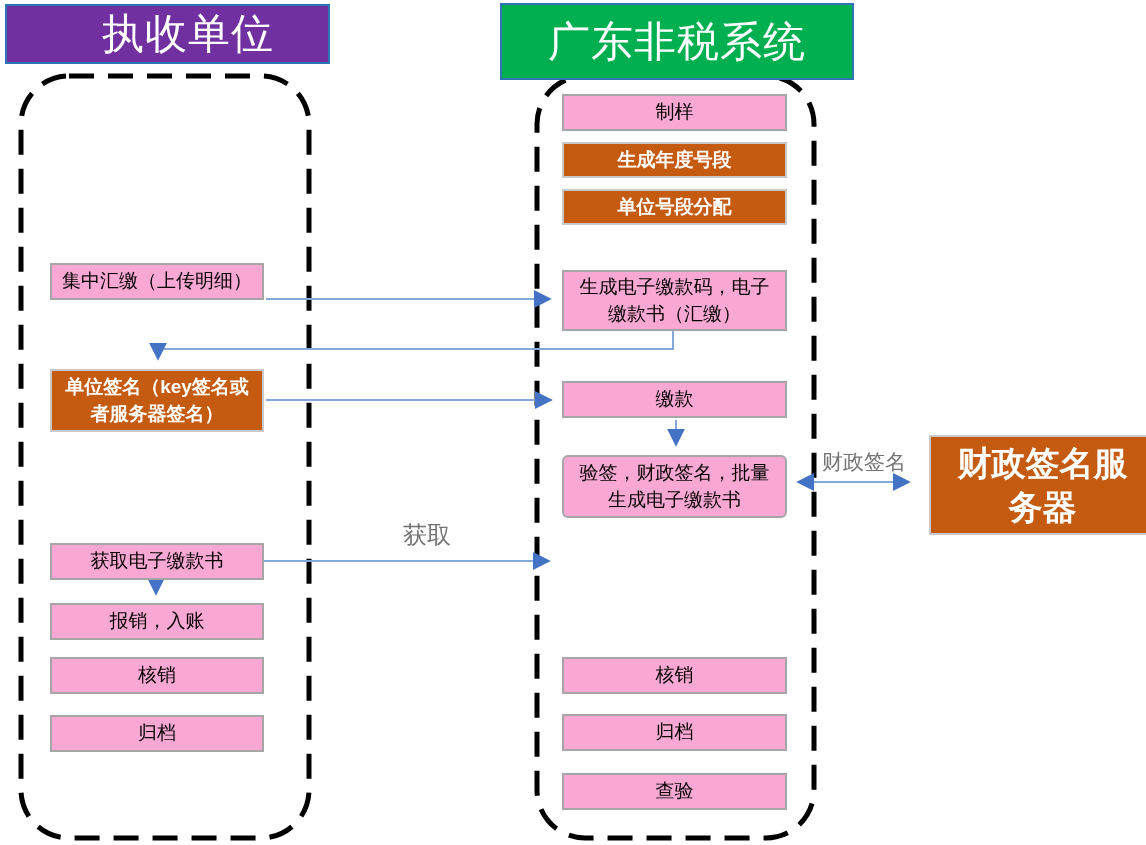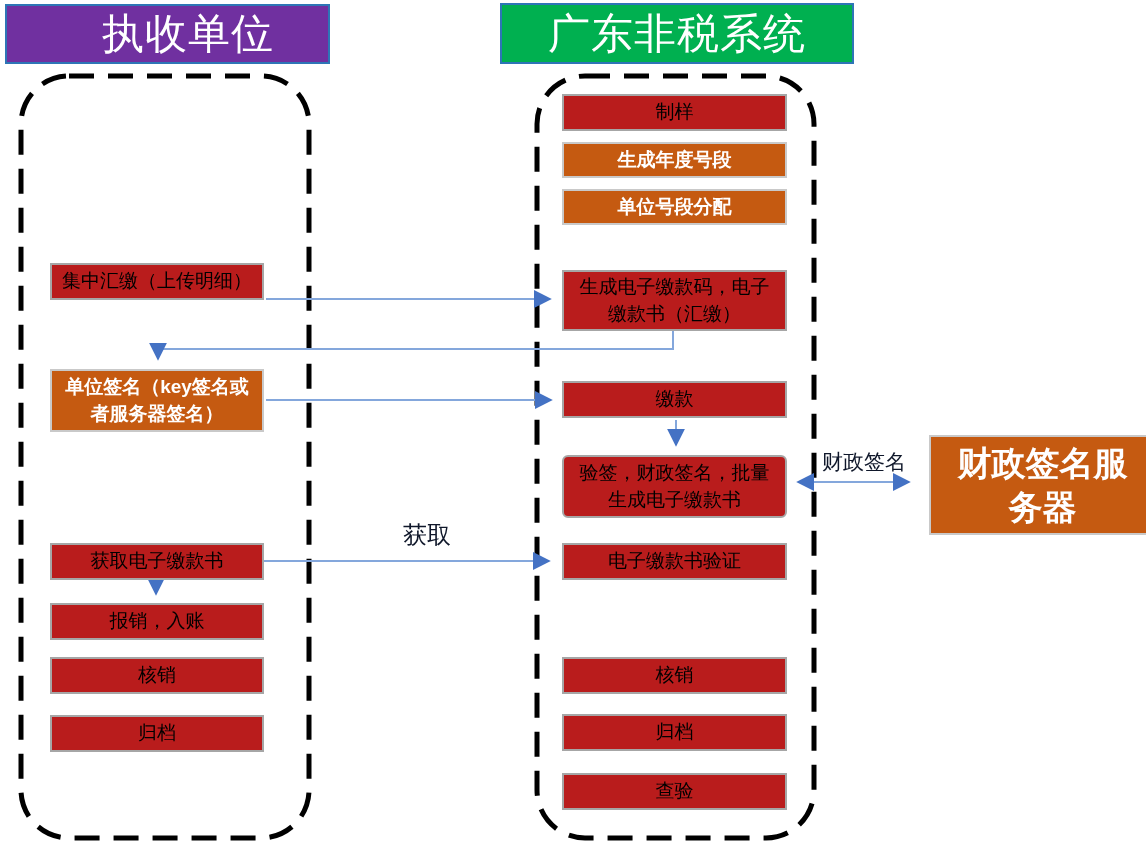--- a/index.html
+++ b/index.html
@@ -7,34 +7,34 @@
     position:relative;width:1146px;height:845px;background:#fff;overflow:hidden;
     font-family:"Liberation Sans","DejaVu Sans",sans-serif;color:#000;
   }
   #wires{position:absolute;left:0;top:0;width:1146px;height:845px;}
   .lane-header{
     position:absolute;display:flex;align-items:center;justify-content:center;
     color:#fff;font-size:42px;font-weight:500;letter-spacing:1px;
     box-sizing:border-box;border:2px solid #2E75B6;
   }
   .hdr-left{left:5px;top:4px;width:325px;height:60px;background:#7030A0;padding-left:41px;}
-  .hdr-right{left:500px;top:3px;width:354px;height:61px;background:#00B050;}
+  .hdr-right{left:500px;top:3px;width:354px;height:77px;background:#00B050;}
   .fbox{
     position:absolute;box-sizing:border-box;display:flex;align-items:center;justify-content:center;
-    text-align:center;font-size:19px;line-height:1.38;background:#b91c1c;
+    text-align:center;font-size:19px;line-height:1.38;background:#f9a8d4;
     border:2px solid #A6A6A6;padding:0 8px;
   }
   .fbox.orange{background:#C55A11;border-color:#C9C9C9;color:#fff;font-weight:bold;}
   .server{
     position:absolute;left:919px;top:435px;width:227px;height:100px;box-sizing:border-box;
     background:#C55A11;border:2px solid #C9C9C9;color:#fff;font-weight:bold;
     font-size:34px;line-height:1.3;display:flex;align-items:center;justify-content:center;
     text-align:center;padding:0 12px;margin-left:10px;
   }
-  .edge-label{position:absolute;font-size:21px;color:#0f172a;white-space:nowrap;}
+  .edge-label{position:absolute;font-size:21px;color:#737373;white-space:nowrap;}
   
   .lb{left:50px;width:214px;}
   .lb1{top:263px;height:37px;}
   .lb2{top:369px;height:63px;}
   .lb3{top:543px;height:37px;}
   .lb4{top:603px;height:37px;}
   .lb5{top:657px;height:37px;}
   .lb6{top:715px;height:37px;}
   
   .rb{left:562px;width:225px;}
@@ -83,21 +83,20 @@
   <div class="fbox lb lb4">报销，入账</div>
   <div class="fbox lb lb5">核销</div>
   <div class="fbox lb lb6">归档</div>
 
   <div class="fbox rb rb1">制样</div>
   <div class="fbox orange rb rb2">生成年度号段</div>
   <div class="fbox orange rb rb3">单位号段分配</div>
   <div class="fbox rb rb4">生成电子缴款码，电子缴款书（汇缴）</div>
   <div class="fbox rb rb5">缴款</div>
   <div class="fbox rb rb6">验签，财政签名，批量生成电子缴款书</div>
-  <div class="fbox rb rb7">电子缴款书验证</div>
   <div class="fbox rb rb9">核销</div>
   <div class="fbox rb rb10">归档</div>
   <div class="fbox rb rb11">查验</div>
 
   <div class="server">财政签名服务器</div>
 
   <div class="edge-label" style="left:822px;top:448px;">财政签名</div>
   <div class="edge-label" style="left:403px;top:519px;font-size:24px;">获取</div>
 
 </div>

